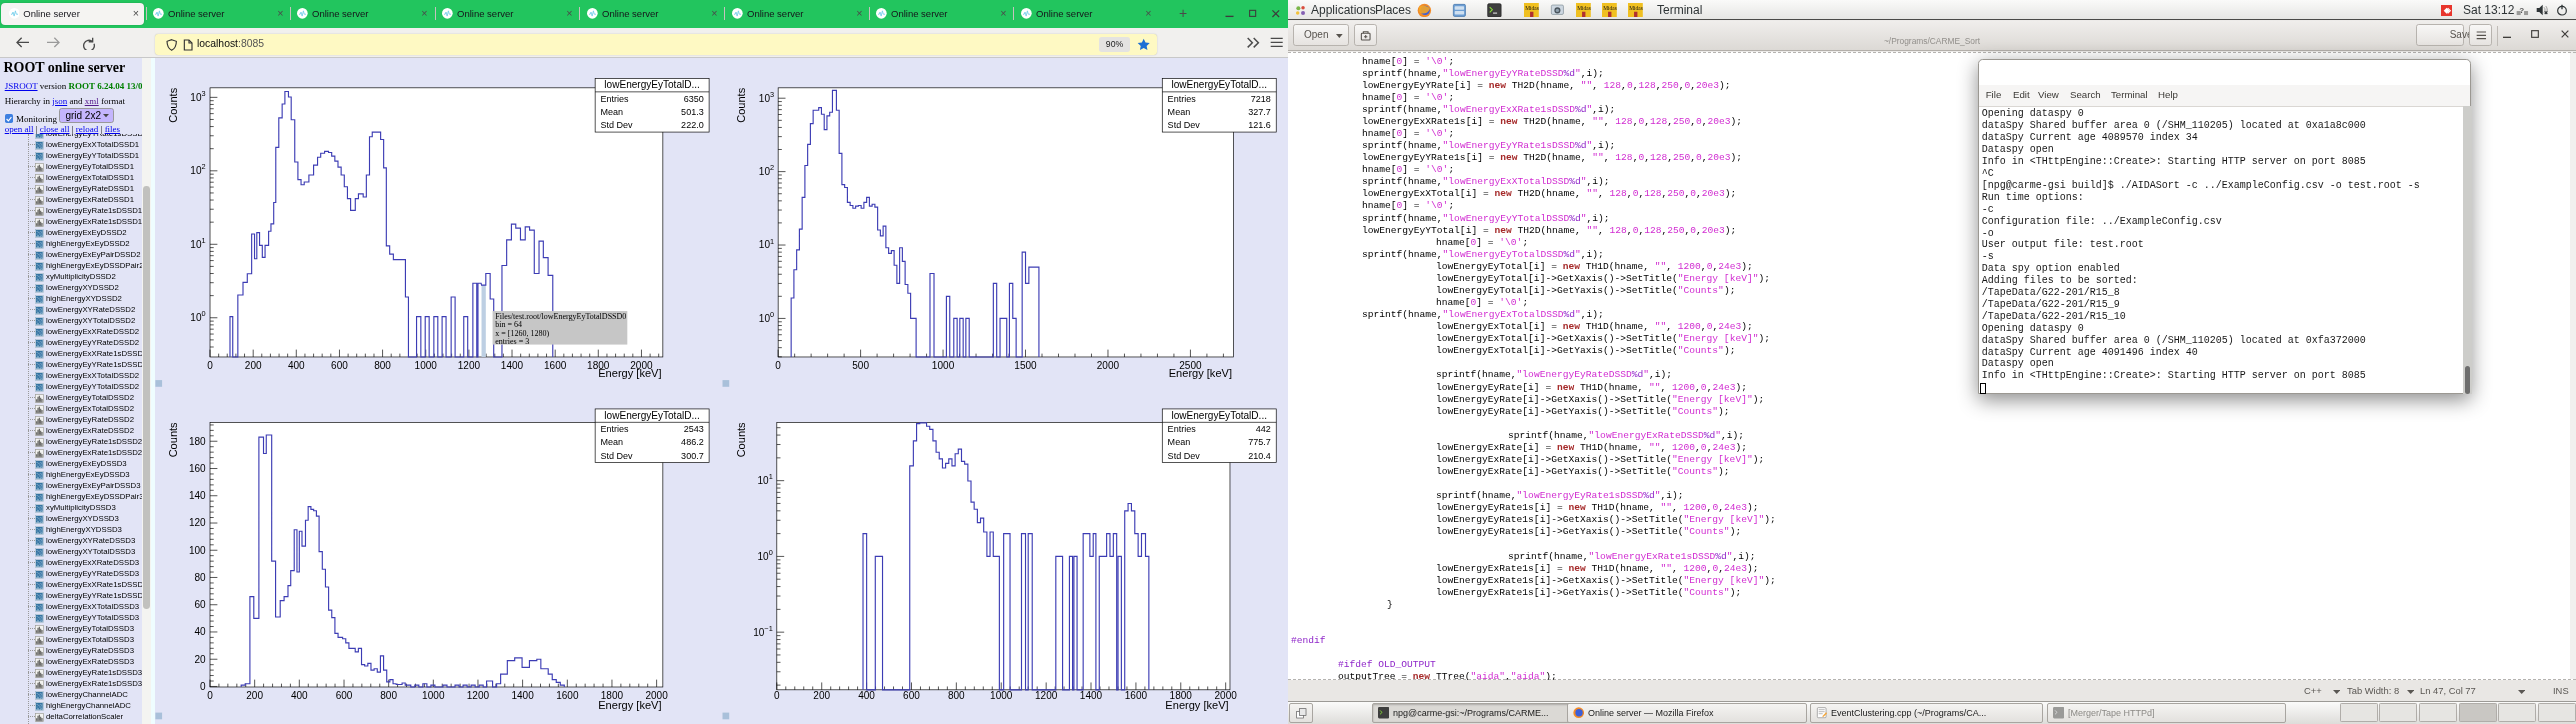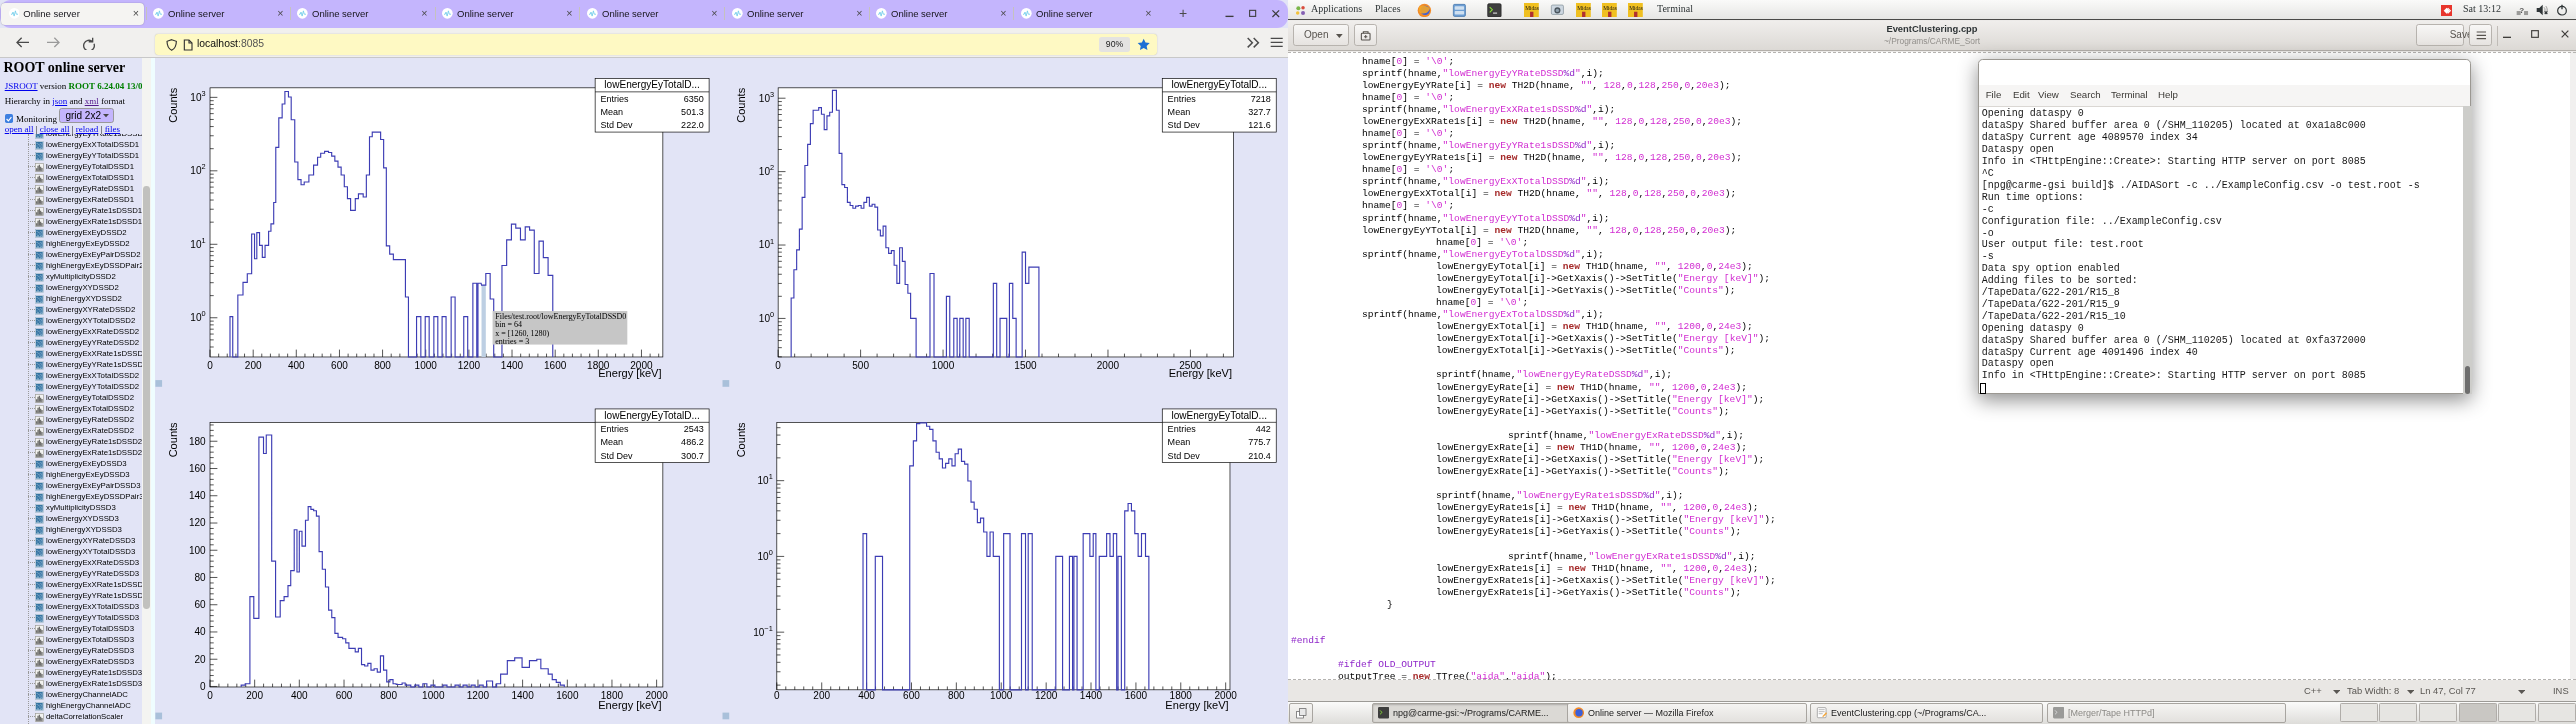--- a/index.html
+++ b/index.html
@@ -1,18 +1,18 @@
 <!DOCTYPE html>
 <html style="font-size:10.7px"><head><meta charset="utf-8">
 <style>
 * { margin:0; padding:0; box-sizing:border-box; }
 html,body { width:2576px; height:725px; overflow:hidden; font-family:"Liberation Sans",sans-serif; }
 #root { position:relative; width:2576px; height:725px; background:#e2e4f6; }
 .abs { position:absolute; }
-#tabbar { position:absolute; left:0; top:0; width:1288px; height:27.5px; background:#c4b5fd;border-radius:11px; }
+#tabbar { position:absolute; left:0; top:0; width:1288px; height:27.5px; background:#22c55e; }
 .tab { position:absolute; top:2.7px; width:143px; height:22px; border-radius:4px; }
 .tab.active { background:#f5f4f2; box-shadow:0 0 1.3px rgba(0,0,0,.35); }
 .ticn { position:absolute; left:7.4px; top:5.4px; }
 .ttxt { position:absolute; left:22px; top:5.4px; font-size:9.5px; color:#15141a; }
 .tx { position:absolute; right:5.4px; top:4px; font-size:10.7px; color:#4a4a4a; }
 #navbar { position:absolute; left:0; top:27.5px; width:1288px; height:30px; background:#f1f0ee; border-bottom:0.7px solid #c8c8c8; }
 .nvi { position:absolute; }
 #urlbar { position:absolute; left:155px; top:34px; width:1002px; height:21px; background:#fef9c3; border-radius:3.4px; box-shadow:0 0 1.3px rgba(0,0,0,.25); }
 #urltxt { position:absolute; left:42px; top:4px; font-size:10.4px; color:#0c0c0d; }
 #urltxt .dim { color:#555; }
@@ -30,21 +30,21 @@
 .trow { position:relative; height:11px; white-space:nowrap; }
 .trow .tic { position:absolute; left:35px; top:1px; }
 .trow .tlb { position:absolute; left:46px; top:1.3px; font-size:7.8px; color:#000; }
 .trow .dot { position:absolute; left:28px; top:5.4px; width:7.4px; border-top:0.7px dotted #999; }
 #treeline { position:absolute; left:28px; top:76px; height:590px; border-left:0.7px dotted #999; }
 #sbscroll { position:absolute; left:142px; top:58px; width:8.7px; height:667px; background:#f4f4f1; }
 #sbthumb { position:absolute; left:143px; top:186px; width:6.7px; height:423px; background:#c1c1be; border-radius:3.4px; }
 #sbsep { position:absolute; left:151px; top:58px; width:4px; height:667px; background:#effdff; }
 #rmbg { position:absolute; left:1288px; top:0; width:1288px; height:725px; background:#edebe9; }
 #gpanel { position:absolute; left:1288px; top:0; width:1288px; height:20px; background:linear-gradient(#fafaf9,#e6e6e4); border-bottom:0.7px solid #4a4a48; }
-.ptxt { position:absolute; top:3.4px; font-size:10px; color:#2e3436;font-family:Liberation Serif, serif; }
+.ptxt { position:absolute; top:3.4px; font-size:12px; color:#2e3436; }
 #ghead { position:absolute; left:1288px; top:21px; width:1288px; height:30px; background:linear-gradient(#f0eeec,#dcd9d5); border-bottom:0.7px solid #b3afaa; }
 .gbtn { position:absolute; height:22px; background:linear-gradient(#f8f7f6,#e6e3e0); border:0.7px solid #b7b3ae; border-radius:2.7px; color:#57534e; font-size:10px; }
 #gtitle { position:absolute; left:1288px; width:1288px; text-align:center; top:23px; font-size:9.4px; font-weight:bold; color:#2e3436; }
 #gsub { position:absolute; left:1288px; width:1288px; text-align:center; top:36px; font-size:8.4px; color:#928f8b; }
 #gtext { position:absolute; left:1288px; top:52px; width:1288px; height:628px; background:#fff; }
 .dash { position:absolute; left:1288px; width:1288px; border-top:0.7px dashed #b5b3b0; }
 .cl { position:absolute; font:9.6px "Liberation Mono",monospace; color:#000; white-space:pre; }
 .cl .s { color:#d12cd1; }
 .cl .n { color:#d12cd1; }
 .cl .f { color:#8f26c9; }
@@ -962,21 +962,20 @@
       <svg class="abs" style="left:42px;top:9.4px" width="6.7" height="4.7" viewBox="0 0 10 7">
         <path d="M0 0l5 6 5-6z" fill="#57534e"></path>
       </svg>
     </div>
 <div class="gbtn" style="left:1354px;top:23.5px;width:23px;">
       <svg class="abs" style="left:5.4px;top:5.4px" width="11.4" height="10.7" viewBox="0 0 17 16">
         <rect x="2" y="5" width="13" height="10" rx="1" fill="none" stroke="#57534e" stroke-width="1.6"></rect>
         <path d="M5 5V2.5h7V5M8.5 7.5v5M6 10h5" stroke="#57534e" stroke-width="1.6" fill="none"></path>
       </svg>
     </div>
-<div id="gtitle">EventClustering.cpp</div>
 <div id="gsub">~/Programs/CARME_Sort</div>
 <div class="gbtn" style="left:2416px;top:23.5px;width:48px;">
       <span style="position:absolute;left:10.7px;top:4px;margin-left:22px;">Save</span>
     </div>
 <div class="gbtn" style="left:2469px;top:23.5px;width:23px;">
       <svg class="abs" style="left:6px;top:6.7px" width="10.7" height="8.7" viewBox="0 0 16 13">
         <path d="M1 1.5h14M1 6.5h14M1 11.5h14" stroke="#57534e" stroke-width="1.8"></path>
       </svg>
     </div>
 <div class="abs" style="left:2497px;top:25.5px;width:0.7px;height:20px;background:#c0bcb7;"></div>

